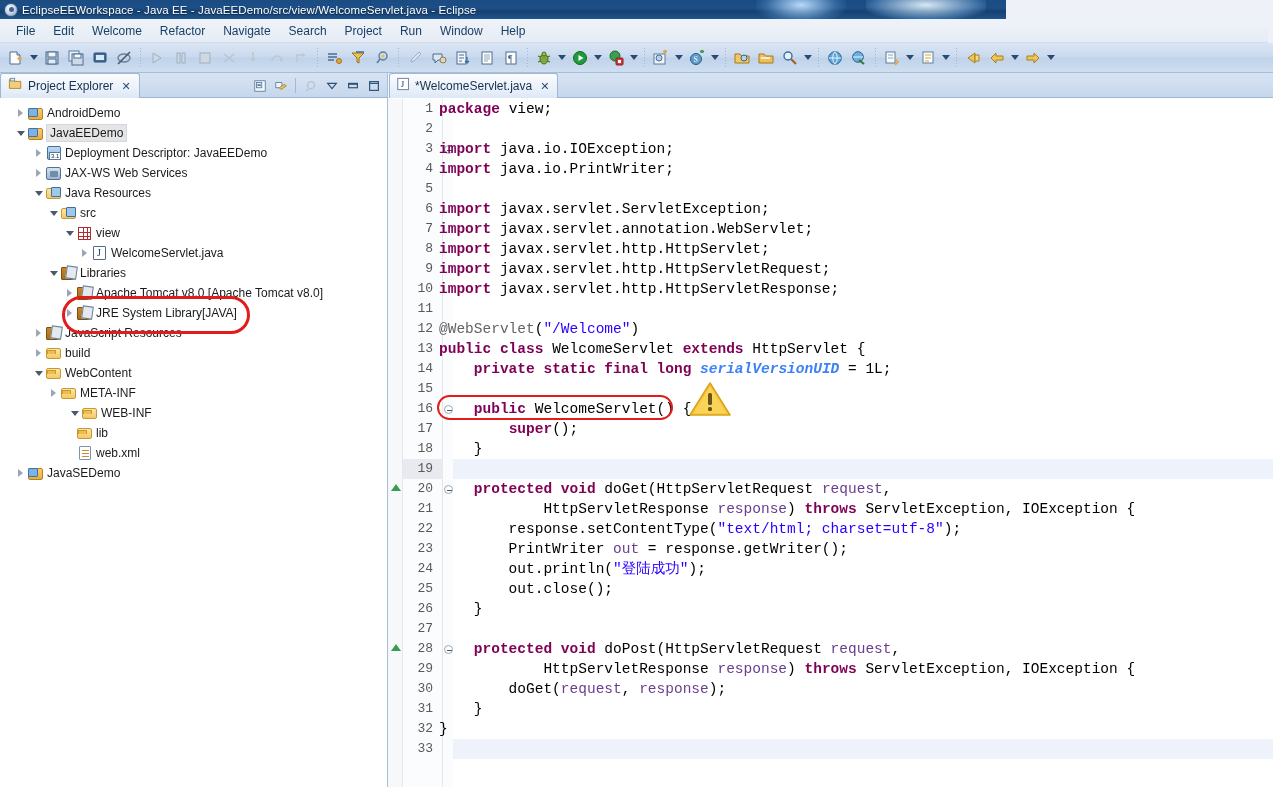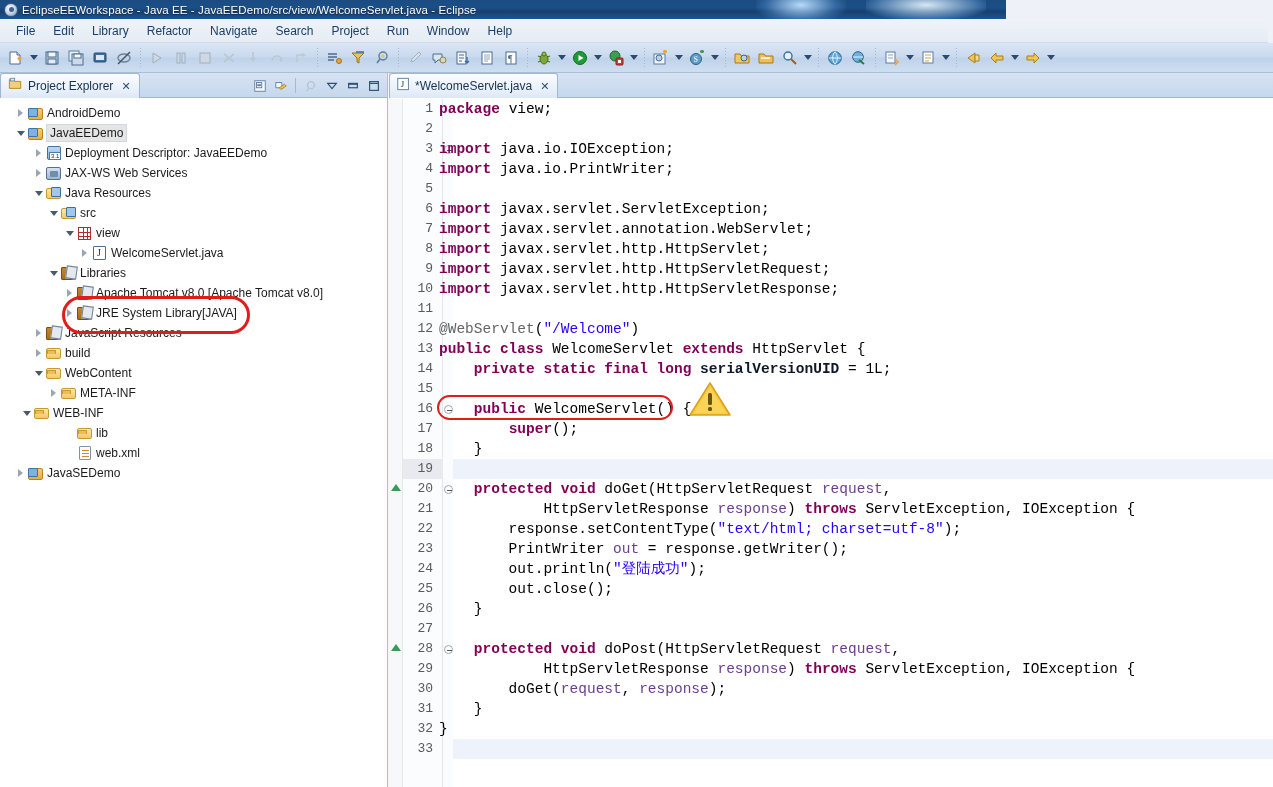--- a/index.html
+++ b/index.html
@@ -235,21 +235,21 @@
   .cl .fold::after { content:""; position:absolute; left:1.5px; top:3.5px; width:5px; height:1px; background:#4a5a6b; }
   .cl .ovr {
     position:absolute; left:2px; top:5px; width:0;height:0;
     border-left:5px solid transparent; border-right:5px solid transparent; border-bottom:7px solid #3c9a57;
   }
 
   
   .kw  { color:#7f0055; font-weight:bold; }
   .str { color:#2a00ff; }
   .ann { color:#646464;font-family:Liberation Mono, monospace; }
-  .fld { color:#0f172a; font-weight:bold; }
+  .fld { color:#3b82f6; font-style:italic; font-weight:bold; }
   .plain { color:#000; }
 
   .warn-tri {
     position:absolute; left:688px; top:307px; width:44px; height:38px; pointer-events:none;
   }
 </style>
 </head>
 <body>
 
 <div id="app">
@@ -257,21 +257,21 @@
   <div class="titlebar">
     <div class="win-icon"></div>
     <div class="title-text">EclipseEEWorkspace - Java EE - JavaEEDemo/src/view/WelcomeServlet.java - Eclipse</div>
     <div class="glow1"></div>
     <div class="glow2"></div>
   </div>
 
   <div class="menubar">
     <div class="menu-item">File</div>
     <div class="menu-item">Edit</div>
-    <div class="menu-item">Library</div>
+    <div class="menu-item">Welcome</div>
     <div class="menu-item">Refactor</div>
     <div class="menu-item">Navigate</div>
     <div class="menu-item">Search</div>
     <div class="menu-item">Project</div>
     <div class="menu-item">Run</div>
     <div class="menu-item">Window</div>
     <div class="menu-item">Help</div>
   </div>
 
   <div class="toolbar">
@@ -754,21 +754,21 @@
         <div class="row" style="padding-left:47px">
           <span class="twisty">
               <i class="collapsed"></i>
             </span>
           <span class="ticon">
               <span class="icon-folder" style="position:absolute;left:1px;top:0"></span>
             </span>
           <span class="tlabel">META-INF</span>
         </div>
 
-        <div class="row" style="padding-left:20px">
+        <div class="row" style="padding-left:68px">
           <span class="twisty">
               <i class="expanded"></i>
             </span>
           <span class="ticon">
               <span class="icon-folder" style="position:absolute;left:1px;top:0"></span>
             </span>
           <span class="tlabel">WEB-INF</span>
         </div>
 
         <div class="row" style="padding-left:76px">

